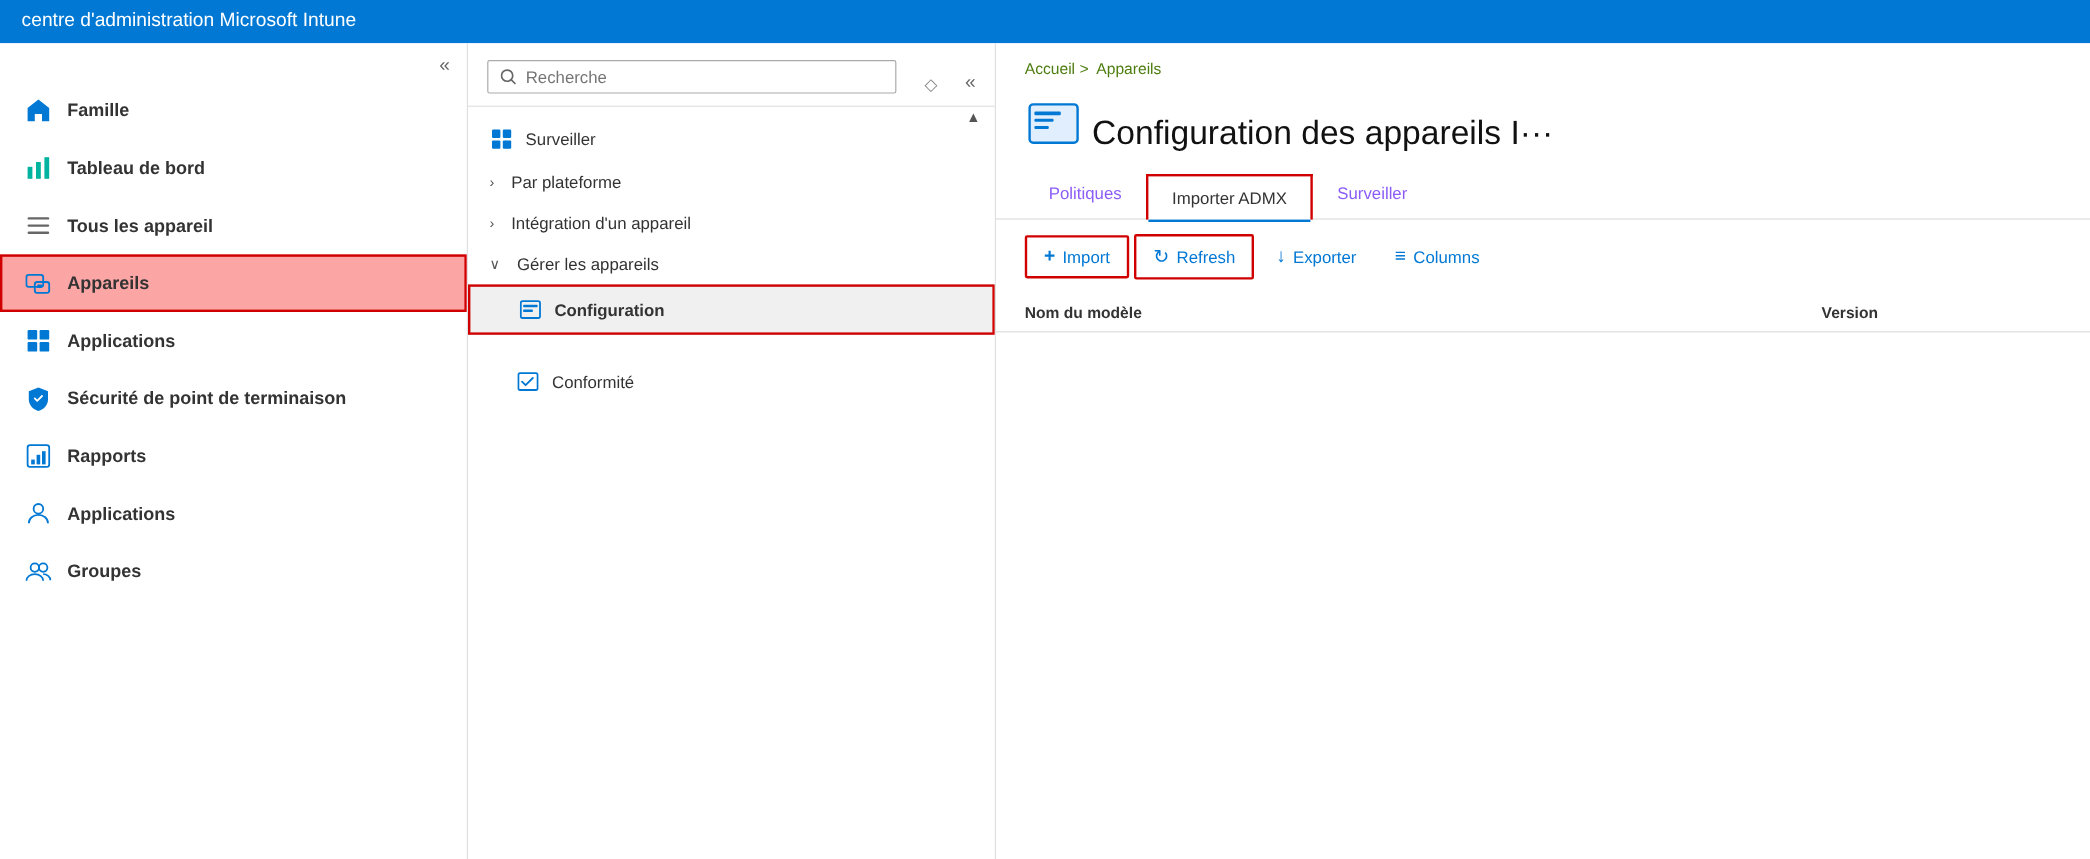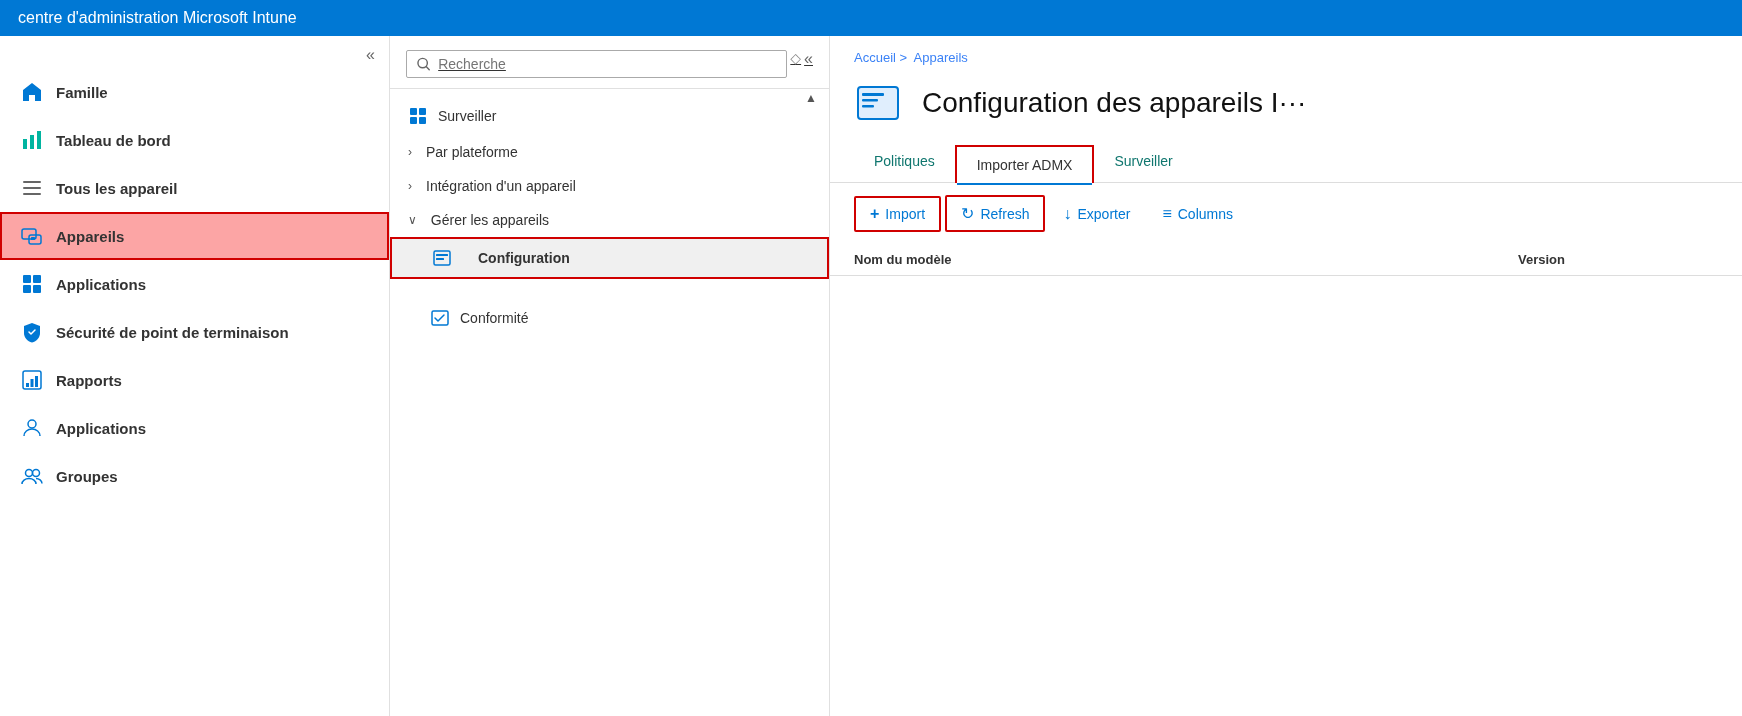--- a/index.html
+++ b/index.html
@@ -84,24 +84,23 @@
       background: #fff;
       border-right: 1px solid #e0e0e0;
       display: flex;
       flex-direction: column;
       flex-shrink: 0;
     }
 
     .nav-panel-header {
       padding: 14px 16px 10px;
       display: flex;
-      align-items: flex-start;
-      gap: 3px;
+      align-items: flex-end;
+      gap: 23px;
       border-bottom: 1px solid #e0e0e0;
-      text-decoration: underline;
     }
 
     .search-box {
       display: flex;
       align-items: center;
       border: 1px solid #aaa;
       border-radius: 2px;
       padding: 5px 10px;
       gap: 8px;
       flex: 1;
@@ -172,28 +171,28 @@
       background: #fff;
       overflow-y: auto;
       padding: 0;
       display: flex;
       flex-direction: column;
     }
 
     .breadcrumb {
       padding: 14px 24px 6px;
       font-size: 13px;
-      color: #3b82f6;
+      color: #4d7c0f;
     }
 
     .page-title-row {
       display: flex;
-      align-items: center;
+      align-items: flex-end;
       padding: 8px 24px 16px;
-      gap: 20px;
+      gap: 8px;
     }
 
     .page-title-icon {
       width: 48px;
       height: 48px;
       display: flex;
       align-items: center;
       justify-content: center;
     }
 
@@ -209,21 +208,21 @@
       align-items: center;
       padding: 0 24px;
       border-bottom: 1px solid #ddd;
       gap: 0;
     }
 
     .tab {
       padding: 10px 20px;
       font-size: 14px;
       cursor: pointer;
-      color: #0f766e;
+      color: #8b5cf6;
       border-bottom: 3px solid transparent;
       white-space: nowrap;
     }
 
     .tab.highlighted {
       border: 2px solid #d00000;
       color: #333;
     }
 
     
@@ -436,21 +435,21 @@
       </div>
 
       <div class="nav-item active" style="padding-left: 40px;">
         <span class="icon">
           <svg width="18" height="18" viewBox="0 0 18 18" fill="none">
             <rect x="1" y="2" width="16" height="14" rx="1.5" stroke="#0078d4" stroke-width="1.5" fill="none"></rect>
             <rect x="3" y="5" width="12" height="2" rx="0.5" fill="#0078d4"></rect>
             <rect x="3" y="9" width="8" height="2" rx="0.5" fill="#0078d4"></rect>
           </svg>
         </span>
-        <span class="label" style="font-weight:600;margin-left:16px;">Configuration</span>
+        <span class="label" style="font-weight:600;">Configuration</span>
       </div>
 
       <div class="nav-item" style="padding-left: 40px; margin-top: 20px;">
         <span class="icon">
           <svg width="18" height="18" viewBox="0 0 18 18" fill="none">
             <rect x="1" y="2" width="16" height="14" rx="1.5" stroke="#0078d4" stroke-width="1.5" fill="none"></rect>
             <path d="M4 9l3 3 6-6" stroke="#0078d4" stroke-width="1.5" stroke-linecap="round" stroke-linejoin="round"></path>
           </svg>
         </span>
         <span class="label">Conformité</span>

